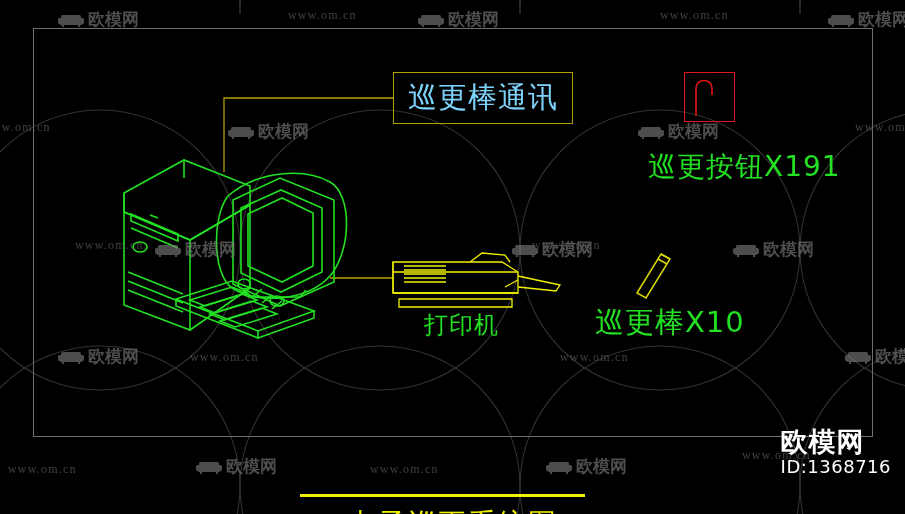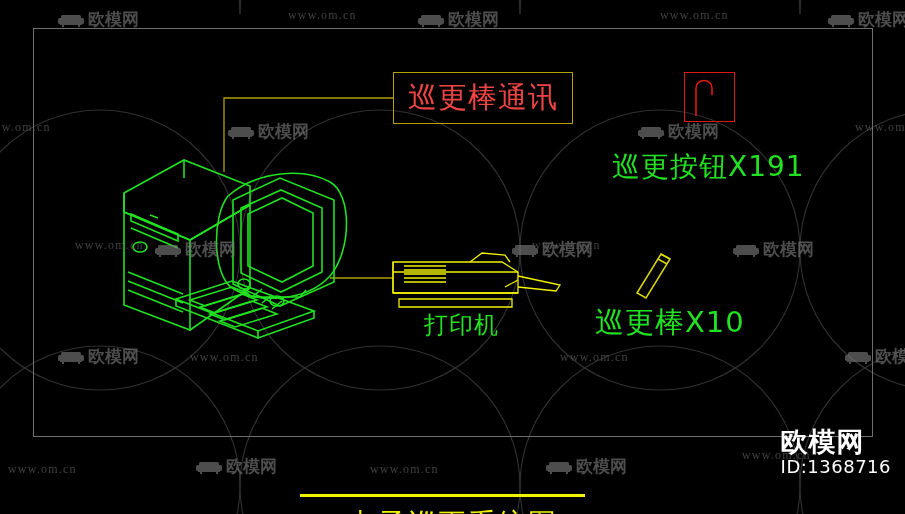--- a/index.html
+++ b/index.html
@@ -25,26 +25,26 @@
   .draw{position:absolute;inset:0;}
 
   
   .lbl{position:absolute;white-space:nowrap;font-family:"DejaVu Sans","Liberation Sans",sans-serif;}
   .lbl-green{color:#22e022;}
 
   #comm-box{position:absolute;left:393px;top:72px;width:180px;height:52px;
             border:1px solid #b0a000;box-sizing:border-box;}
   #comm-box-text{position:absolute;left:398px;top:76px;width:170px;height:44px;
             display:flex;align-items:center;justify-content:center;
-            color:#ef4444;font-size:29px;letter-spacing:1px;}
+            color:#7dd3fc;font-size:29px;letter-spacing:1px;}
 
   #btn-symbol{position:absolute;left:684px;top:72px;width:51px;height:50px;
               border:1.6px solid #e01717;box-sizing:border-box;}
 
-  #lbl-button{left:612px;top:148px;font-size:28px;letter-spacing:1px;}
+  #lbl-button{left:648px;top:148px;font-size:28px;letter-spacing:1px;}
   #lbl-baton{left:595px;top:303px;font-size:29px;letter-spacing:1px;}
   #lbl-printer{left:424px;top:309px;font-size:24px;letter-spacing:1px;}
   #lbl-workstation{left:134px;top:381px;font-size:24px;letter-spacing:2px;}
 
   #title-main{position:absolute;left:348px;top:461px;font-size:28px;color:#f2f200;
               letter-spacing:2px;white-space:nowrap;
               font-family:"DejaVu Sans","Liberation Sans",sans-serif;margin-top:44px;}
   #title-rule{position:absolute;left:300px;top:494px;width:285px;height:3px;background:#f2f200;}
 
   

